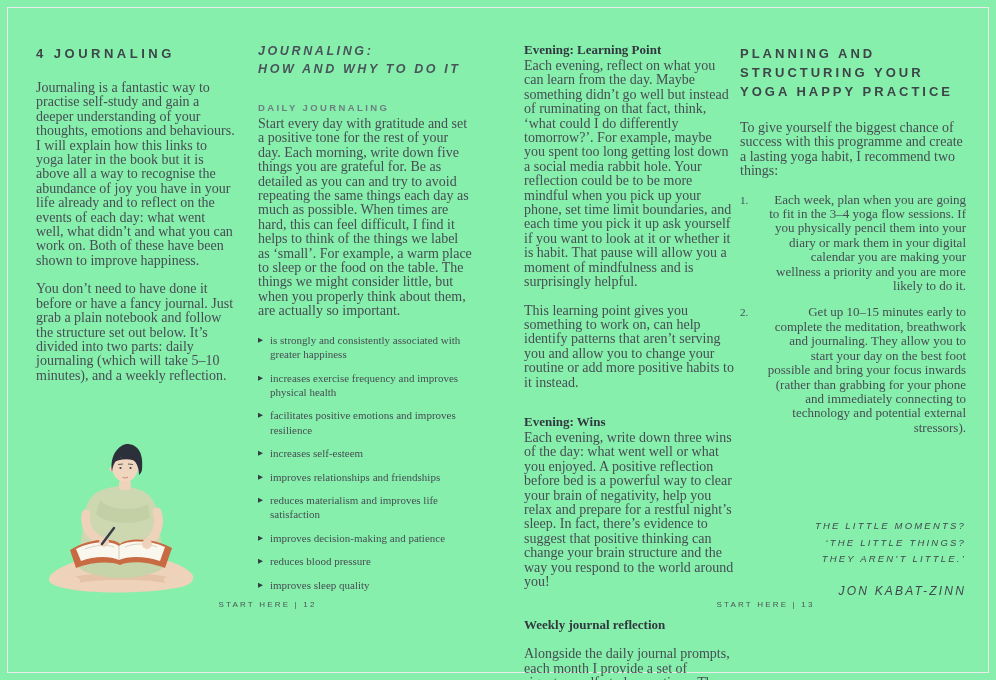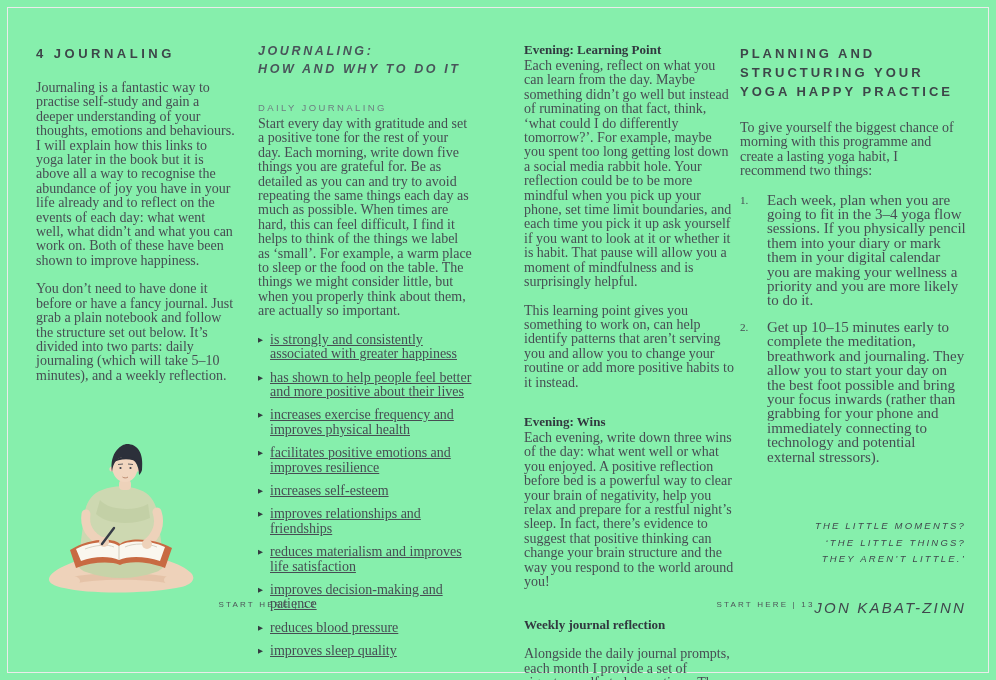--- a/index.html
+++ b/index.html
@@ -49,21 +49,21 @@
     font-weight: 600;
     letter-spacing: 2.6px;
     line-height: 18px;
     color: #49545a;
     margin-bottom: 24px;
   }
 
   .kicker {
     font-family: "Liberation Sans", sans-serif;
     font-size: 9.5px;
-    font-weight: 400;
+    font-weight: 700;
     letter-spacing: 2.4px;
     color: #6e7d81;
     margin-bottom: 4px;
   }
 
   .subhead {
     font-size: 13px;
     font-weight: 700;
     color: #31383f;
     margin-bottom: 14px;
@@ -75,24 +75,23 @@
     margin-bottom: 9px;
   }
   .tri {
     font-size: 6.5px;
     color: #343b41;
     line-height: 14.4px;
     margin-right: 7px;
     flex: 0 0 auto;
   }
   .bt {
-    font-size: 14px;
+    font-size: 11px;
     line-height: 14.4px;
     color: #474d53;
-    text-decoration: underline;
   }
 
   .col4-heading {
     font-family: "Liberation Sans", sans-serif;
     font-size: 13px;
     font-weight: 600;
     letter-spacing: 3px;
     line-height: 19px;
     color: #3d4549;
     margin-bottom: 20px;
@@ -103,23 +102,24 @@
     margin-bottom: 12px;
   }
   .num {
     font-size: 11.2px;
     line-height: 14.4px;
     color: #474d53;
     width: 27px;
     flex: 0 0 auto;
   }
   .ntext {
-    font-size: 15px;
+    font-size: 13px;
     line-height: 14.4px;
     color: #474d53;
+    text-align: right;
   }
 
   .quote-block {
     position: absolute;
     left: 740px;
     top: 518px;
     width: 226px;
     text-align: right;
   }
   .quote-line {
@@ -127,25 +127,25 @@
     font-style: italic;
     font-size: 9.5px;
     font-weight: 500;
     letter-spacing: 2.2px;
     line-height: 16.5px;
     color: #40484d;
   }
   .quote-attr {
     font-family: "Liberation Sans", sans-serif;
     font-style: italic;
-    font-size: 15px;
+    font-size: 12px;
     font-weight: 500;
     letter-spacing: 2.2px;
     color: #40484d;
-    margin-top: 31px;
+    margin-top: 16px;
   }
 
   .footer {
     position: absolute;
     top: 600px;
     width: 498px;
     text-align: center;
     font-family: "Liberation Sans", sans-serif;
     font-size: 8px;
     letter-spacing: 2.2px;
@@ -231,24 +231,20 @@
     </div>
     <div class="kicker">DAILY JOURNALING</div>
     <p class="body-text">Start every day with gratitude and set a positive tone for the rest of your day. Each morning, write down five things you are grateful for. Be as detailed as you can and try to avoid repeating the same things each day as much as possible. When times are hard, this can feel difficult, I find it helps to think of the things we label as ‘small’. For example, a warm place to sleep or the food on the table. The things we might consider little, but when you properly think about them, are actually so important.</p>
 
     <div class="bullet">
       <span class="tri">▶</span>
       <span class="bt">is strongly and consistently associated with greater happiness</span>
     </div>
     <div class="bullet">
       <span class="tri">▶</span>
-      <span class="bt">has shown to help people feel better and more positive about their lives</span>
-    </div>
-    <div class="bullet">
-      <span class="tri">▶</span>
       <span class="bt">increases exercise frequency and improves physical health</span>
     </div>
     <div class="bullet">
       <span class="tri">▶</span>
       <span class="bt">facilitates positive emotions and improves resilience</span>
     </div>
     <div class="bullet">
       <span class="tri">▶</span>
       <span class="bt">increases self-esteem</span>
     </div>
@@ -281,21 +277,21 @@
 
     <div class="subhead runin">Evening: Wins</div>
     <p class="body-text" style="margin-bottom:28px;">Each evening, write down three wins of the day: what went well or what you enjoyed. A positive reflection before bed is a powerful way to clear your brain of negativity, help you relax and prepare for a restful night’s sleep. In fact, there’s evidence to suggest that positive thinking can change your brain structure and the way you respond to the world around you!</p>
 
     <div class="subhead">Weekly journal reflection</div>
     <p class="body-text">Alongside the daily journal prompts, each month I provide a set of signature self-study questions. These are based on the theme of the month and should be included in your weekly routine. I find it helpful to set aside time every Sunday to reflect on the week just gone and prepare for the week ahead.</p>
   </div>
 
   <div class="col col4">
     <div class="col4-heading">PLANNING AND STRUCTURING YOUR YOGA HAPPY PRACTICE</div>
-    <p class="body-text">To give yourself the biggest chance of morning with this programme and create a lasting yoga habit, I recommend two things:</p>
+    <p class="body-text">To give yourself the biggest chance of success with this programme and create a lasting yoga habit, I recommend two things:</p>
 
     <div class="numitem">
       <span class="num">1.</span>
       <span class="ntext">Each week, plan when you are going to fit in the 3–4 yoga flow sessions. If you physically pencil them into your diary or mark them in your digital calendar you are making your wellness a priority and you are more likely to do it.</span>
     </div>
     <div class="numitem">
       <span class="num">2.</span>
       <span class="ntext">Get up 10–15 minutes early to complete the meditation, breathwork and journaling. They allow you to start your day on the best foot possible and bring your focus inwards (rather than grabbing for your phone and immediately connecting to technology and potential external stressors).</span>
     </div>
   </div>

